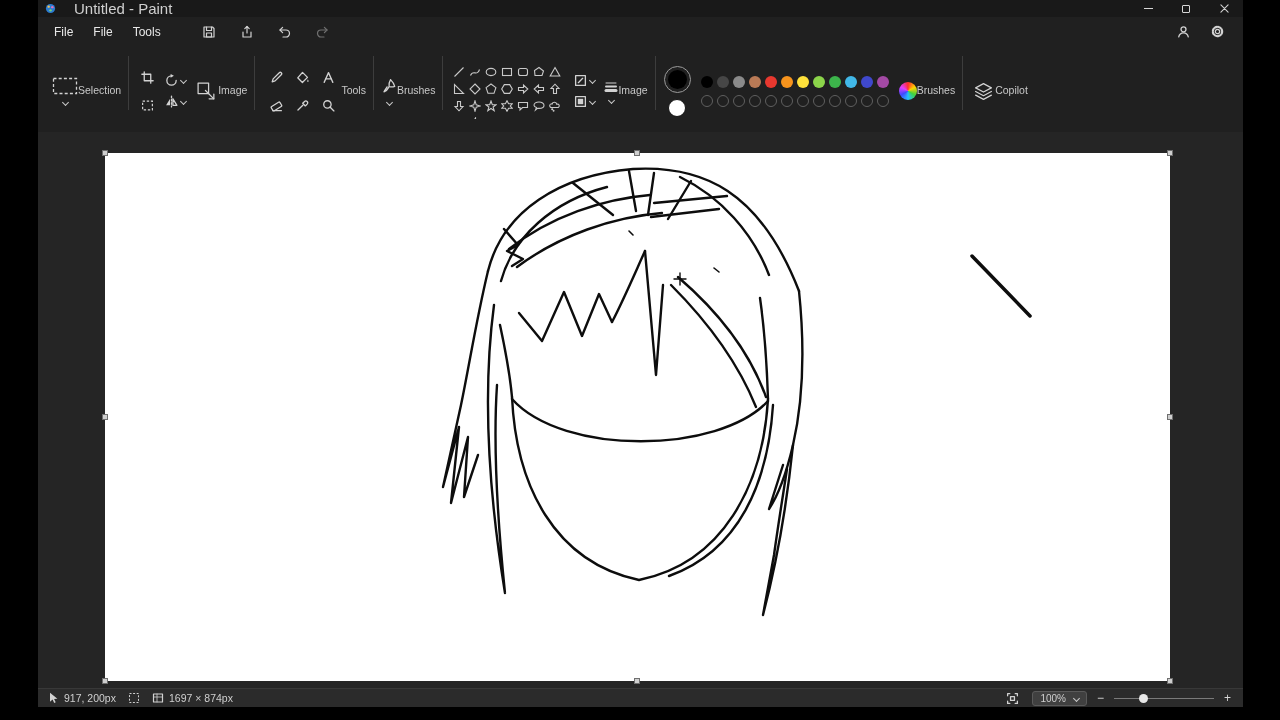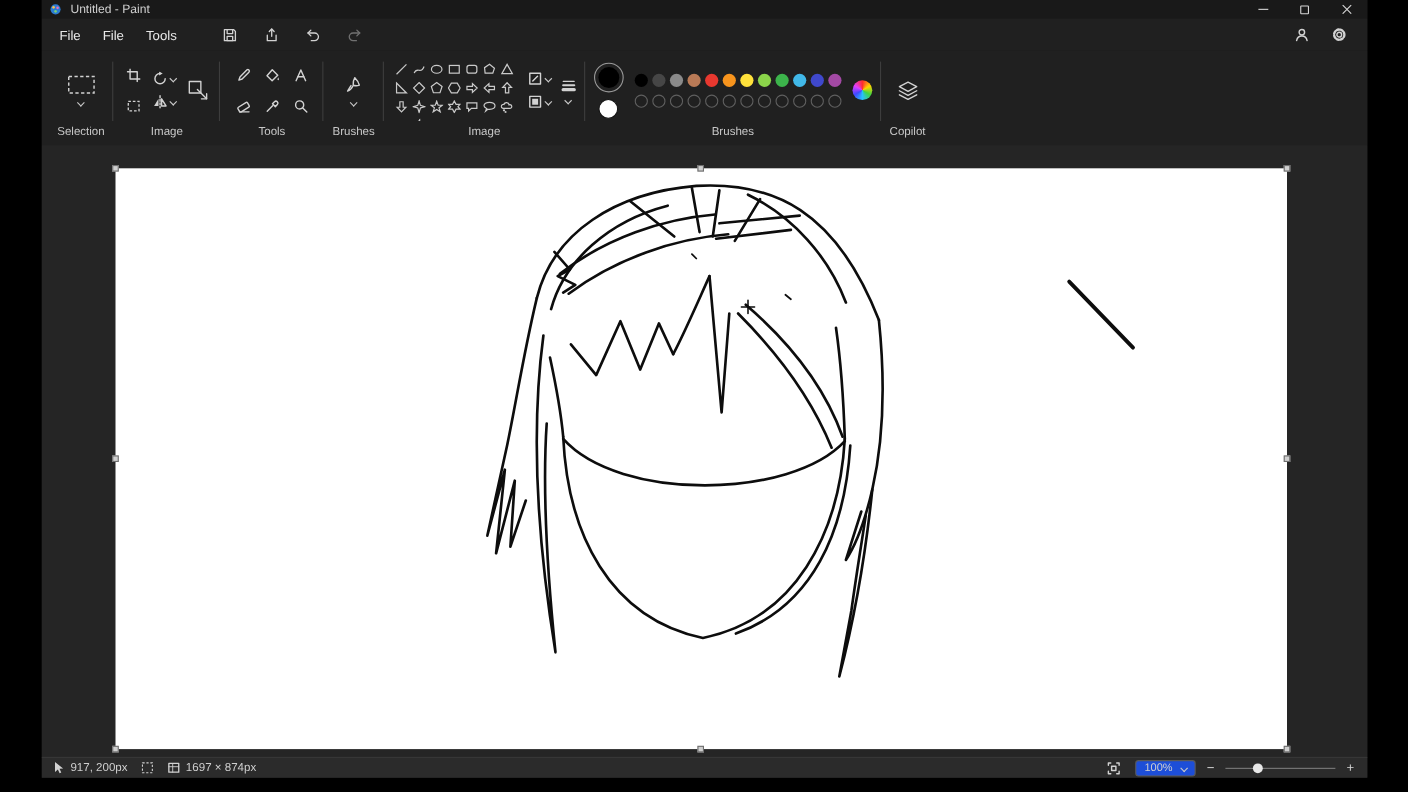--- a/index.html
+++ b/index.html
@@ -5,40 +5,40 @@
   * { margin:0; padding:0; box-sizing:border-box; }
   html,body { background:#000; }
   .stage { position:relative; width:1280px; height:720px; background:#000; overflow:hidden;
            font-family:"Liberation Sans", sans-serif; color:#e4e4e4; }
   .app-window { position:absolute; left:38px; top:0; width:1205px; height:707px; background:#202020; }
 
   
   .titlebar { position:absolute; top:0; left:0; right:0; height:17px; background:#191919;
               display:flex; align-items:center; }
   .app-icon { margin-left:7px; display:flex; }
-  .title { font-size:11px; color:#cfcfcf; margin-left:8px;text-align:center; }
+  .title { font-size:15px; color:#cfcfcf; margin-left:18px;text-align:center; }
   .win-controls { margin-left:auto; display:flex; height:100%; }
   .win-btn { width:38px; height:100%; display:flex; align-items:center; justify-content:center; }
   .min-glyph { width:9px; height:1px; background:#d6d6d6; display:block; }
   .max-glyph { width:8px; height:8px; border:1px solid #d6d6d6; border-radius:1px; display:block; }
 
   
   .menubar { position:absolute; top:17px; left:0; right:0; height:29px; background:#202020;
              display:flex; align-items:center; }
   .menu-item { font-size:12px; color:#e8e8e8; padding:4px 10px; border-radius:3px; }
   .menu-item:first-child { margin-left:6px; }
   .menu-icons { display:flex; align-items:center; gap:18px; margin-left:28px; }
   .mi-btn { display:flex; align-items:center; justify-content:center; width:20px; height:20px; }
   .mi-btn.dim { opacity:.45; }
   .menu-right { margin-left:auto; display:flex; align-items:center; gap:14px; padding-right:16px; }
 
   
   .ribbon { position:absolute; top:46px; left:0; right:0; height:86px; background:#202020;
             display:flex; align-items:stretch; padding-left:6px; }
-  .group { position:relative; display:flex; flex-direction:column; align-items:center; padding:6px 8px 2px; }
+  .group { position:relative; display:flex; flex-direction:row; align-items:center; padding:6px 8px 2px; }
   .group::after { content:''; position:absolute; right:0; top:10px; bottom:22px; width:1px; background:#3d3d3d; }
   .group:last-child::after { display:none; }
   .group-content { flex:1; display:flex; align-items:center; justify-content:center; }
   .group-label { font-size:10.5px; color:#c8c8c8; padding:2px 0 4px; white-space:nowrap; }
   .chev { display:inline-block; width:5px; height:5px; border-right:1.2px solid #c9c9c9;
           border-bottom:1.2px solid #c9c9c9; transform:rotate(45deg); }
   .vbtn { display:flex; flex-direction:column; align-items:center; gap:5px; }
   .icon-btn { width:24px; height:24px; display:flex; align-items:center; justify-content:center; border-radius:3px; }
   .icon-btn.small { width:20px; height:20px; }
   .drop-pair { display:flex; align-items:center; gap:3px; }
@@ -77,21 +77,21 @@
   .canvas svg.drawing { position:absolute; inset:0; pointer-events:none; }
   .handle { position:absolute; width:6px; height:6px; background:#cfcfcf; border:1px solid #6f6f6f; }
 
   
   .statusbar { position:absolute; bottom:0; left:0; right:0; height:19px; background:#2b2b2b;
                border-top:1px solid #383838; display:flex; align-items:center; font-size:10.5px; color:#cfcfcf; }
   .sb-item { display:flex; align-items:center; gap:5px; }
   .sb-left { display:flex; align-items:center; gap:12px; margin-left:10px; }
   .sb-right { margin-left:auto; display:flex; align-items:center; gap:10px; padding-right:12px; }
   .zoom-select { display:flex; align-items:center; gap:8px; border:1px solid #5a5a5a; border-radius:3px;
-                 background:#1d4ed8; height:15px; padding:0 7px; font-size:10px; }
+                 background:#404040; height:15px; padding:0 7px; font-size:10px; }
   .zoom-slider { position:relative; width:100px; height:14px; }
   .zoom-track { position:absolute; left:0; right:0; top:6.5px; height:1.5px; background:#7a7a7a; }
   .zoom-thumb { position:absolute; left:25%; top:2.5px; width:9px; height:9px; border-radius:50%; background:#e8e8e8; }
   .sign { font-size:12px; color:#d6d6d6; line-height:1; }
 
   svg.ic { stroke:#d2d2d2; fill:none; stroke-width:1.2; stroke-linecap:round; stroke-linejoin:round; }
   svg.ic .fill { fill:#d2d2d2; stroke:none; }
 </style>
 </head>
 <body>

